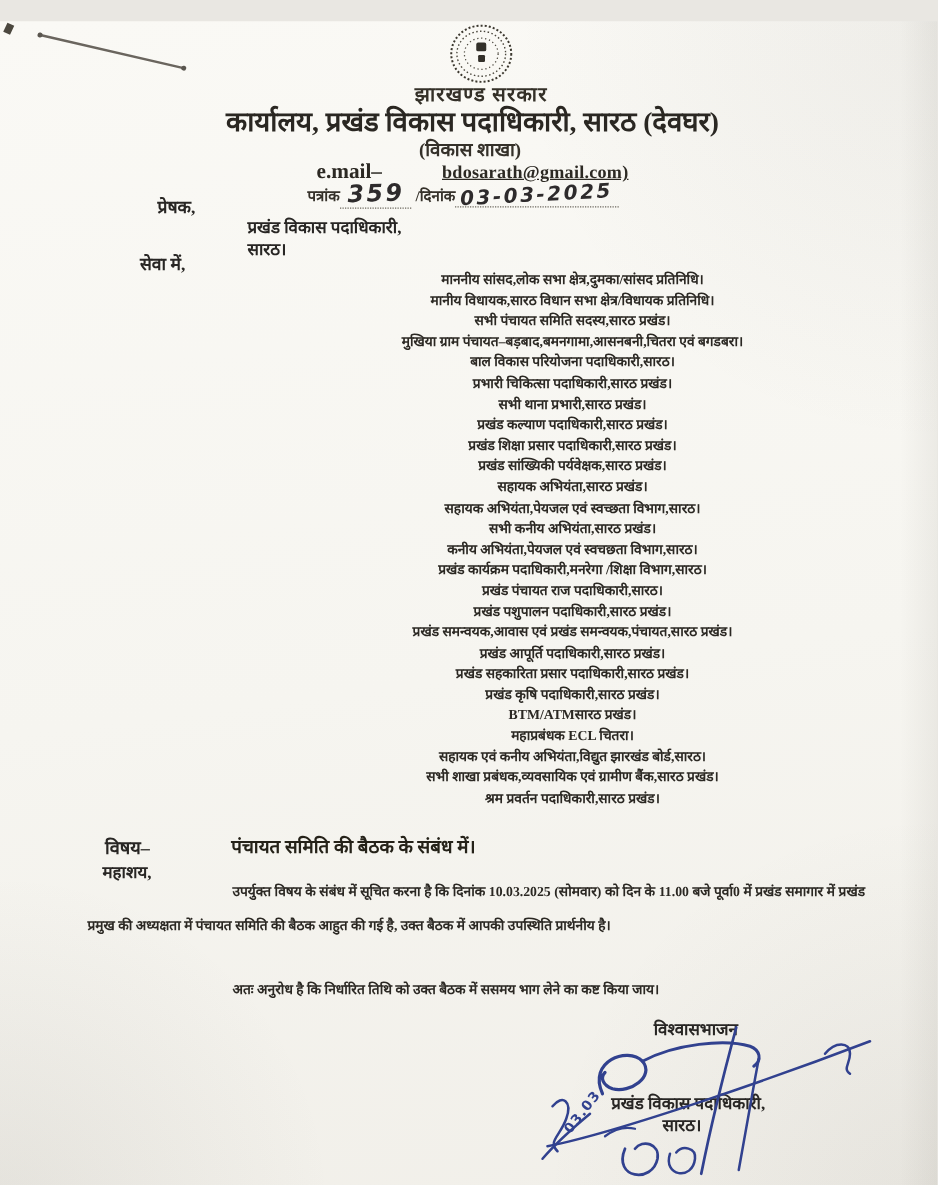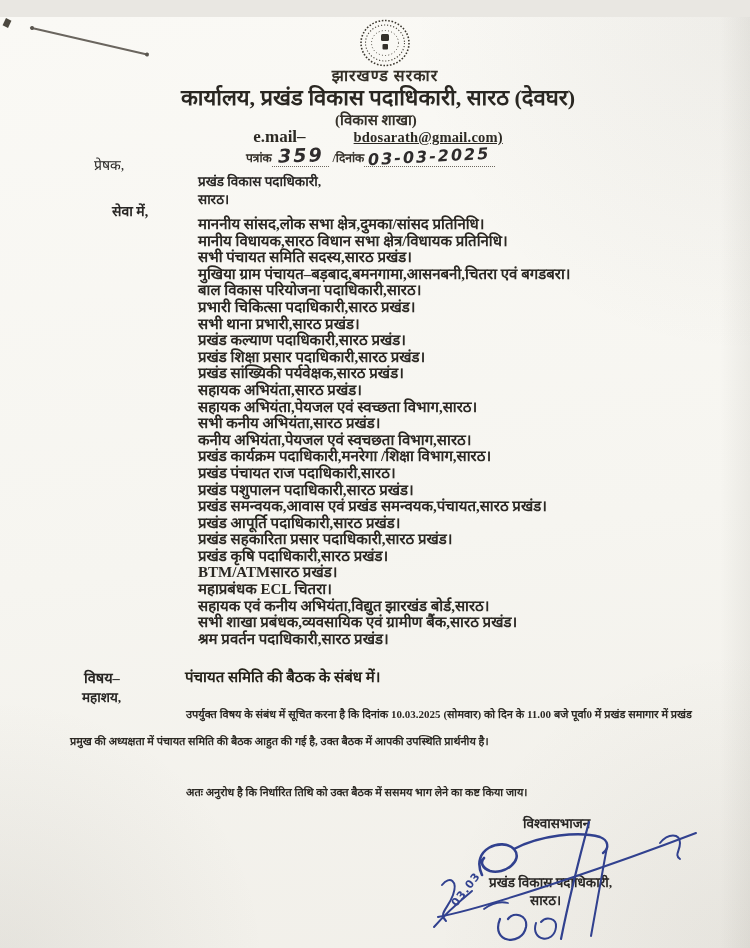--- a/index.html
+++ b/index.html
@@ -45,26 +45,26 @@
   .email-addr{font-size:14.5px;text-decoration:underline;font-weight:bold;letter-spacing:.2px;padding-left:48px;}
   .meta-line{position:absolute;top:127px;left:246px;font-size:12px;font-weight:bold;color:#35312a;white-space:nowrap;}
   .dotted{border-bottom:1px dotted #6c675e;display:inline-block;}
   .hand{
     font-family:"DejaVu Sans",sans-serif;font-style:italic;font-weight:bold;
     color:#2e2b2c;display:inline-block;
   }
   .hand-ref{font-size:19px;transform:rotate(-2deg);letter-spacing:2px;padding:0 6px;}
   .hand-date{font-size:16px;transform:rotate(-3deg);letter-spacing:2px;padding:0 4px;}
   
-  .sender-label{position:absolute;top:138px;left:94px;font-size:14px;font-weight:normal;}
+  .sender-label{position:absolute;top:138px;left:126px;font-size:14px;font-weight:bold;}
   .sender-line1{position:absolute;top:155px;left:198px;font-size:13.5px;font-weight:bold;}
   .sender-line2{position:absolute;top:173px;left:198px;font-size:13.5px;font-weight:bold;}
   .seva-label{position:absolute;top:184px;left:112px;font-size:14px;font-weight:bold;}
   .recipients{position:absolute;top:199px;left:198px;width:520px;}
-  .recipient-line{font-size:15px;font-weight:bold;line-height:16.6px;white-space:nowrap;color:#2b2823;}
+  .recipient-line{font-size:11px;font-weight:bold;line-height:16.6px;white-space:nowrap;color:#2b2823;text-align:center;}
   
   .subject-label{position:absolute;top:650px;left:84px;font-size:14.5px;font-weight:bold;}
   .subject-text{position:absolute;top:649px;left:185px;font-size:15px;font-weight:bold;color:#252219;}
   .salutation{position:absolute;top:671px;left:82px;font-size:13.5px;font-weight:bold;}
   .para{position:absolute;left:70px;width:622px;font-size:11px;font-weight:bold;
     line-height:27px;text-align:justify;color:#2b2823;}
   .para1{top:684px;text-indent:116px;}
   .para2{top:762px;text-indent:116px;}
   
   .closing{position:absolute;top:797px;left:523px;font-size:13.5px;font-weight:bold;}

